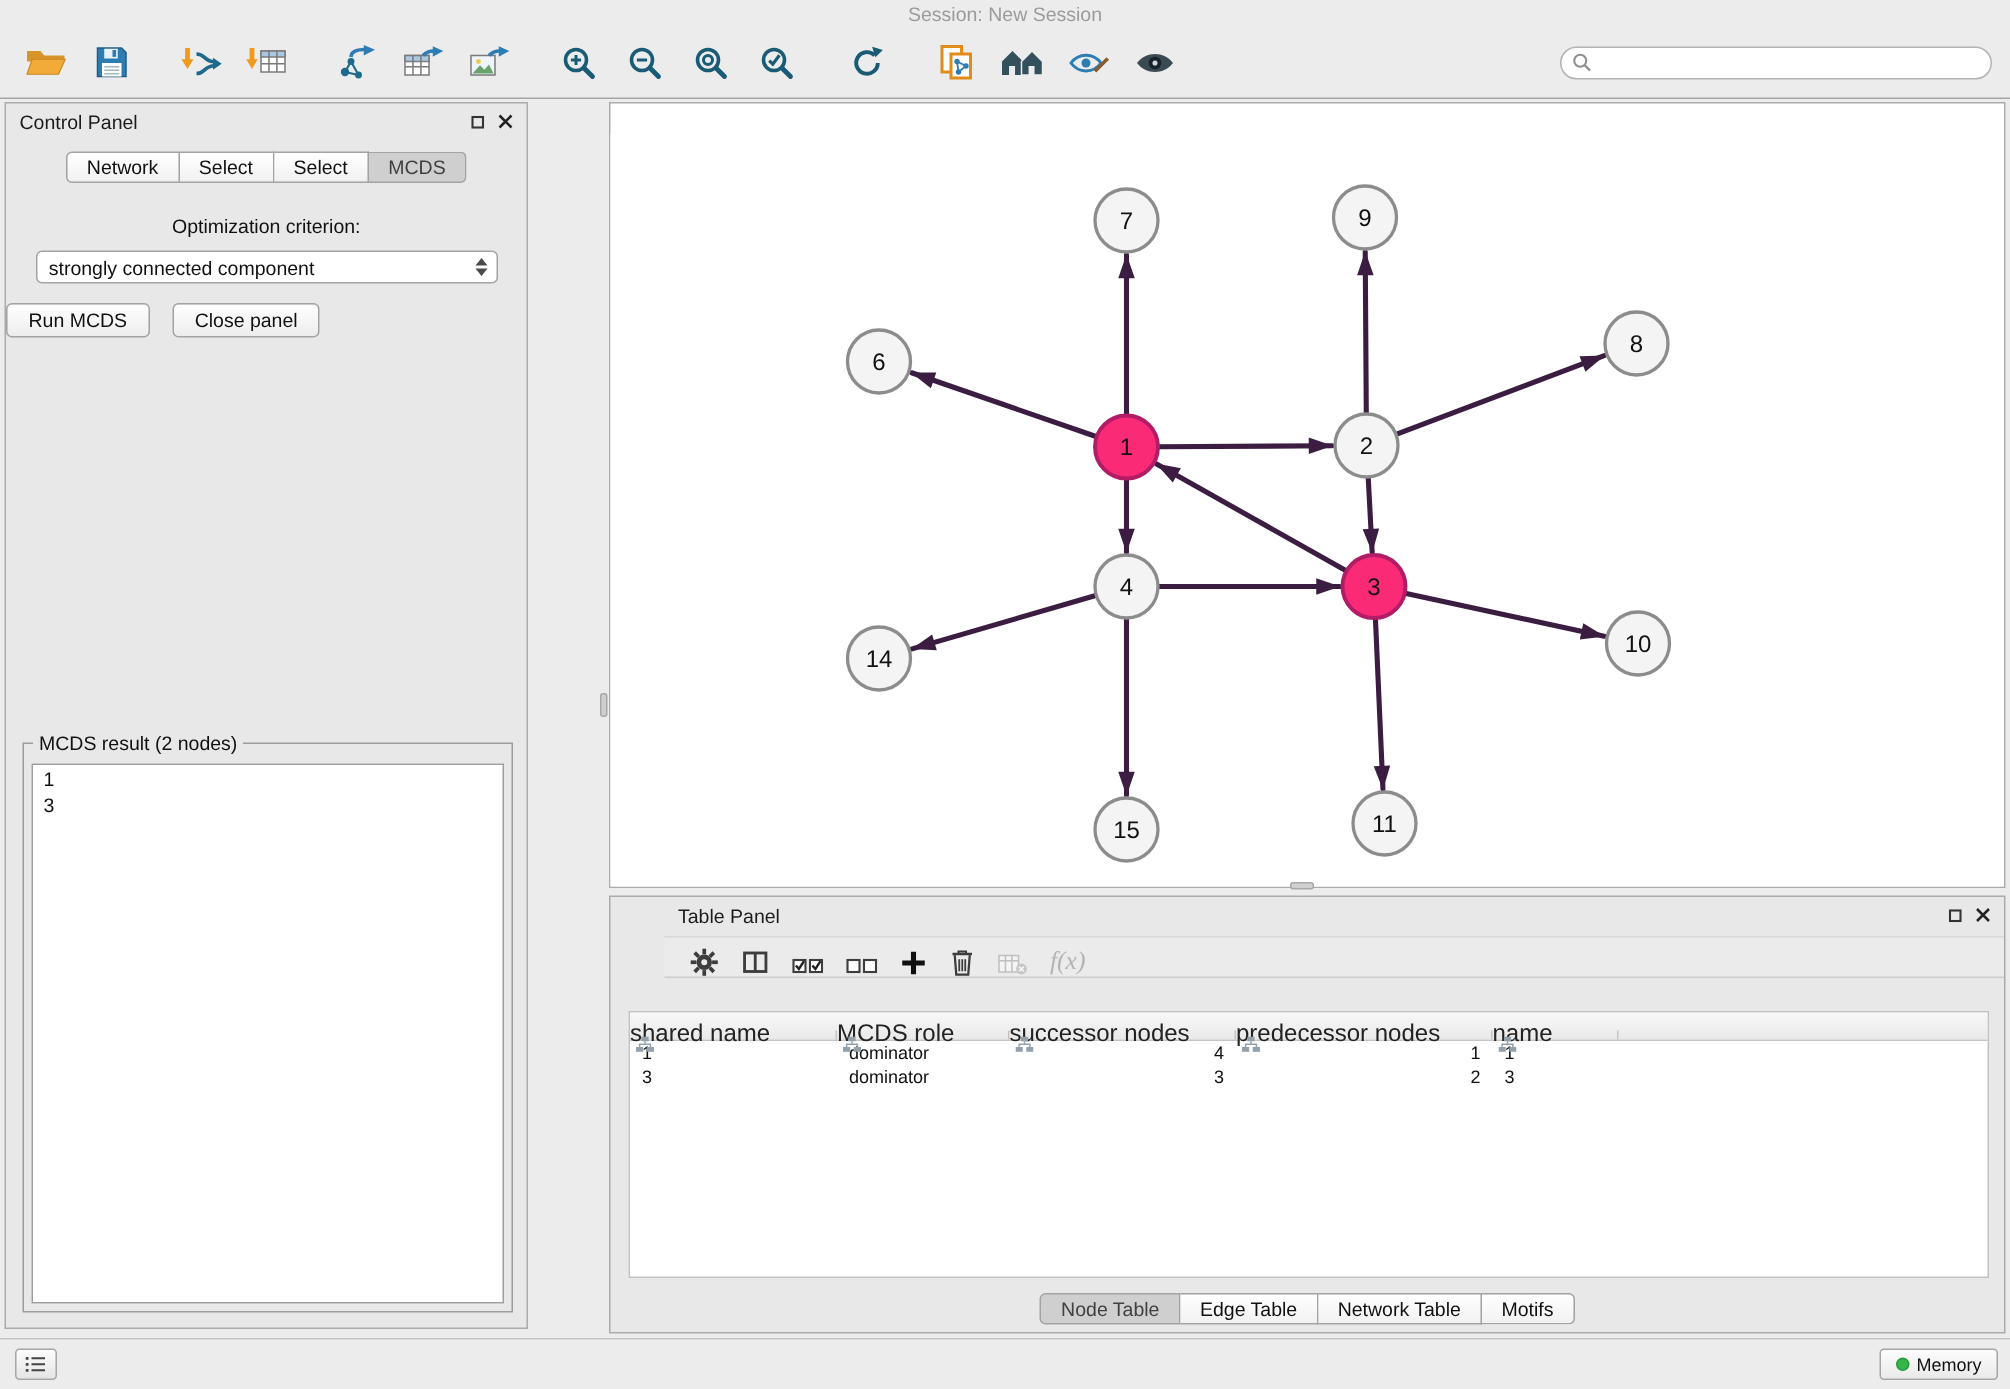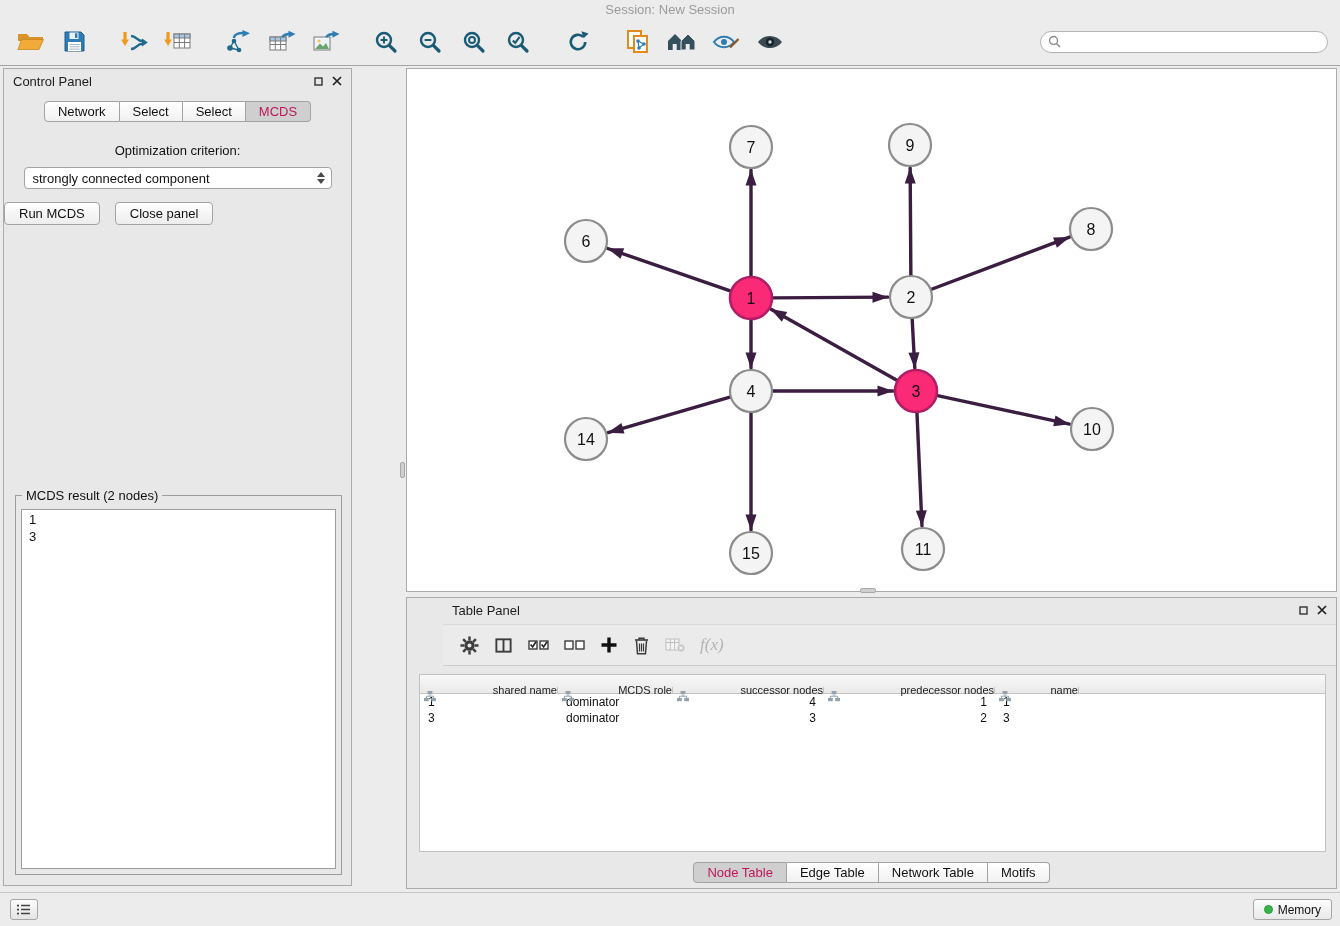--- a/index.html
+++ b/index.html
@@ -18,21 +18,21 @@
   .panel { position:absolute; background:#e8e8e8; border:1px solid #ababab; }
   .panel-header { height:24px; display:flex; align-items:center; padding:0 9px; font-size:13px; color:#1c1c1c; }
   .win-controls { margin-left:auto; display:flex; align-items:center; gap:9px; }
   .win-controls span { display:flex; align-items:center; }
 
   .control-panel { left:3px; top:68px; width:349px; height:818px; }
   .seg-row { display:flex; justify-content:center; }
   .seg-btn { height:21px; line-height:19px; padding:0 13px; background:linear-gradient(#ffffff,#f1f1f1); border:1px solid #a3a3a3; border-left:none; font-size:13px; color:#111; cursor:default; }
   .seg-btn:first-child { border-left:1px solid #a3a3a3; border-radius:4px 0 0 4px; }
   .seg-btn:last-child { border-radius:0 4px 4px 0; }
-  .seg-btn.active { background:#cfcfcf; color:#be185d; }
+  .seg-btn.active { background:#cfcfcf; color:#404040; }
   .cp-tabs { margin-top:8px; }
   .opt-label { text-align:center; margin-top:21px; font-size:13px; }
   .select-box { margin:9px auto 13px auto; width:308px; height:22px; background:#fff; border:1px solid #a3a3a3; border-radius:4px; display:flex; align-items:center; padding:0 4px 0 8px; font-size:13px; }
   .spin-arrows { margin-left:auto; display:flex; flex-direction:column; gap:2px; align-items:center; padding-right:2px; }
   .spin-arrows i { width:0; height:0; border-left:4px solid transparent; border-right:4px solid transparent; display:block; }
   .spin-up { border-bottom:5px solid #4a4a4a; }
   .spin-down { border-top:5px solid #4a4a4a; }
   .cp-buttons { display:flex; justify-content:flex-start; gap:15px; margin-top:10px; }
   .btn { height:23px; line-height:21px; padding:0 14px; background:linear-gradient(#ffffff,#ededed); border:1px solid #a3a3a3; border-radius:4px; font-size:13px; }
   .result-box { position:absolute; left:11px; right:9px; top:426px; bottom:10px; border:1px solid #9c9c9c; }
@@ -47,26 +47,26 @@
   .light.red { background:#fc5753; border:1px solid #df3e38; }
   .light.yellow { background:#fdbc40; border:1px solid #de9f34; }
   .light.green { background:#33c748; border:1px solid #27aa35; }
   .nw-canvas { position:absolute; top:20px; left:0; right:0; bottom:0; background:#fff; }
   .nw-canvas svg { display:block; }
   .grip-v { position:absolute; left:400px; top:462px; width:5px; height:16px; background:#cfcfcf; border:1px solid #a8a8a8; border-radius:2px; }
   .grip-h { position:absolute; left:860px; top:588px; width:16px; height:5px; background:#cfcfcf; border:1px solid #a8a8a8; border-radius:2px; }
 
   
   .table-panel { left:406px; top:597px; width:931px; height:292px;padding-left:36px; }
-  .tp-toolbar { height:42px; margin-top:2px; background:#ebebeb; border-top:1px solid #d8d8d8; border-bottom:1px solid #cdcdcd; display:flex; align-items:center; gap:15px; padding:0 17px; }
+  .tp-toolbar { height:28px; margin-top:2px; background:#ebebeb; border-top:1px solid #d8d8d8; border-bottom:1px solid #cdcdcd; display:flex; align-items:flex-end; gap:15px; padding:0 17px; }
   .ticon { display:flex; align-items:center; justify-content:center; }
   .fx-label { font-family:"Liberation Serif", serif; font-style:italic; font-size:17px; color:#b3b3b3; }
   .tp-table { position:absolute; left:12px; right:10px; top:76px; bottom:36px; background:#fff; border:1px solid #c2c2c2; overflow:hidden; }
   .thead { display:flex; height:19px; background:linear-gradient(#f8f8f8,#e9e9e9); border-bottom:1px solid #c4c4c4; }
-  .th { position:relative; border-right:1px solid #c4c4c4; display:flex; align-items:center; justify-content:flex-end; font-size:11px; color:#222;margin-top:12px; }
+  .th { position:relative; border-right:1px solid #c4c4c4; display:flex; align-items:center; justify-content:flex-start; font-size:16px; color:#222;margin-top:12px; }
   .th .col-icon { position:absolute; left:4px; top:4px; }
   .th.filler { flex:1; border-right:none; }
   .tr { display:flex; height:16px; font-size:12px; align-items:center; }
   .td { padding:0 8px; overflow:hidden; white-space:nowrap; }
   .tp-tabs { position:absolute; bottom:5px; left:0; right:0; display:flex; justify-content:center; }
 
   
   .status-bar { position:absolute; left:0; right:0; bottom:0; height:34px; background:#ececec; border-top:1px solid #c6c6c6; }
   .list-btn { position:absolute; left:10px; top:6px; width:28px; height:21px; border:1px solid #a6a6a6; border-radius:3px; background:linear-gradient(#fdfdfd,#e4e4e4); display:flex; align-items:center; justify-content:center; }
   .memory-btn { position:absolute; right:8px; top:6px; height:21px; border:1px solid #a6a6a6; border-radius:3px; background:linear-gradient(#fdfdfd,#e9e9e9); display:flex; align-items:center; gap:5px; padding:0 10px; font-size:12px; }

